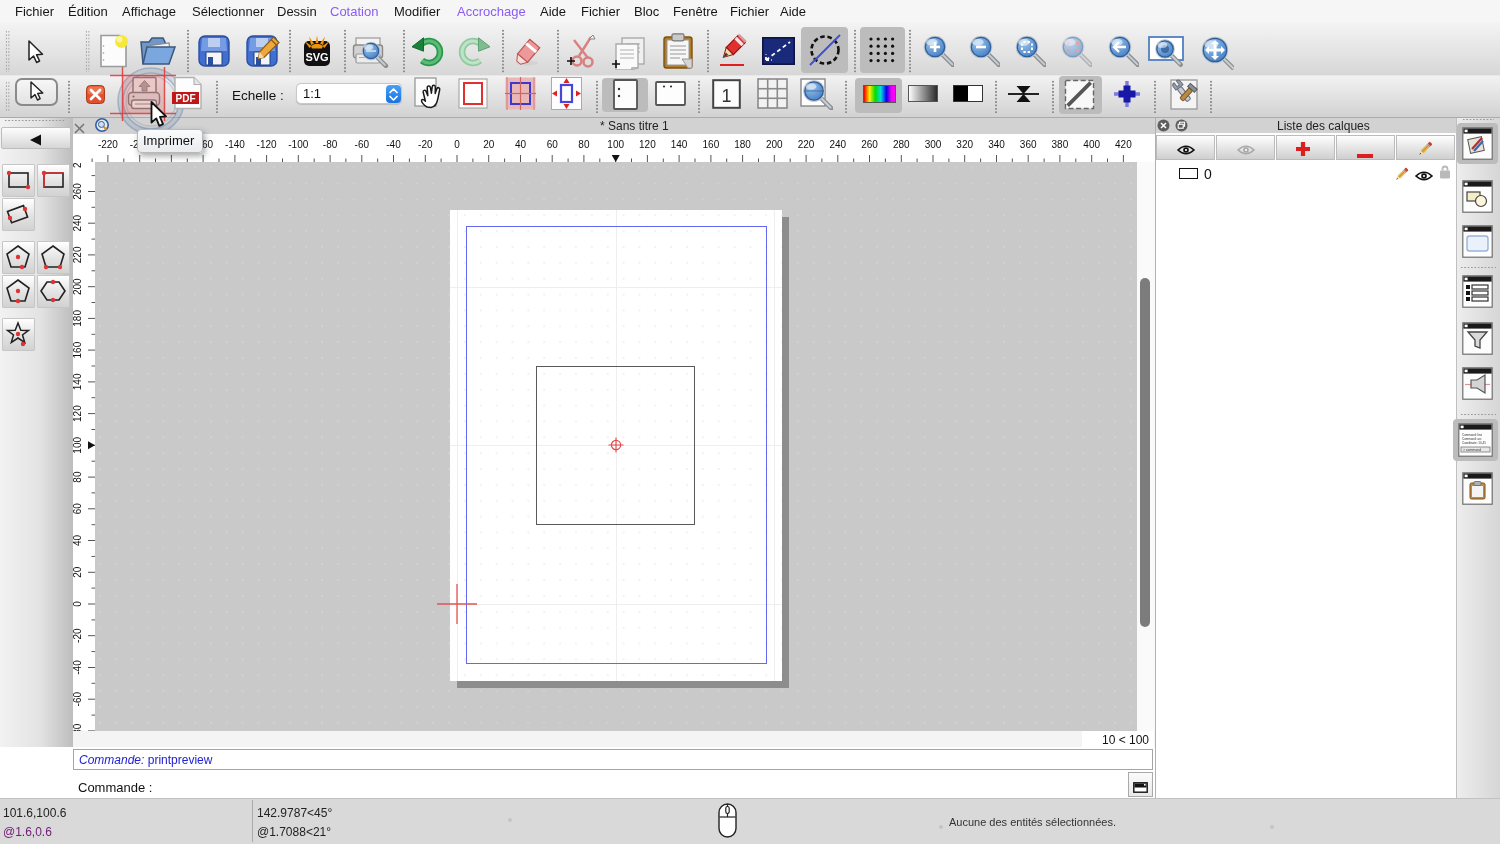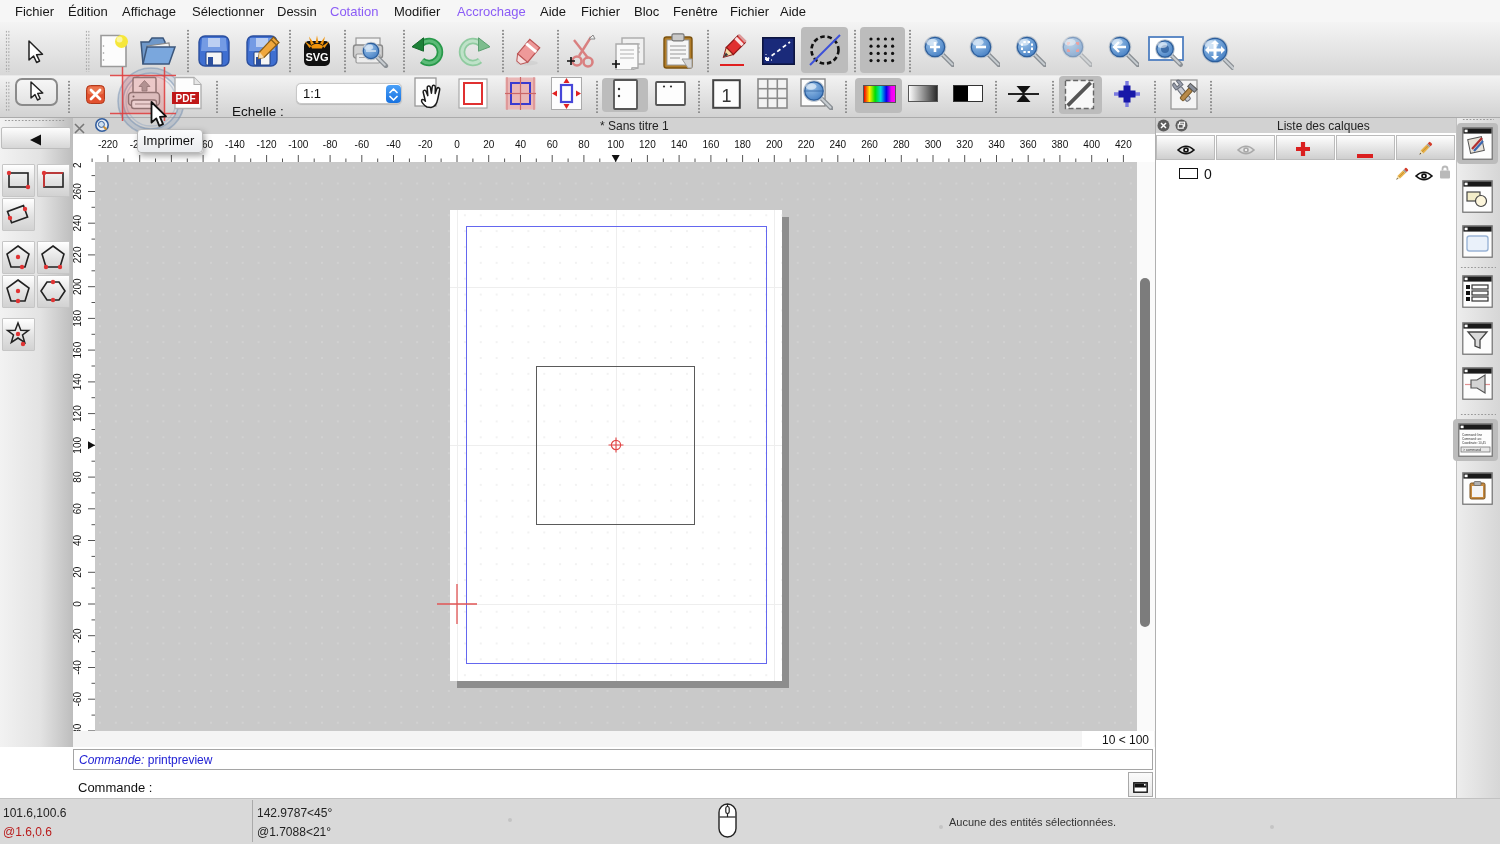--- a/index.html
+++ b/index.html
@@ -227,21 +227,21 @@
 <div class="abs" style="left:79px;top:753px;font-size:12px;color:#2121d4;"><i>Commande:</i> printpreview</div>
 <div class="abs" style="left:78px;top:780px;font-size:13px;color:#111;">Commande :</div>
 <div class="abs" style="left:1128px;top:772px;width:25px;height:25px;background:linear-gradient(#fbfbfb,#e8e8e8);border:1px solid #a9a9a9;"></div>
 <div class="icon" style="left:1133px;top:779px;"><svg width="15" height="11" viewBox="0 0 15 11">
       <rect x="0.8" y="0.8" width="13.4" height="9.4" fill="#fff" stroke="#111" stroke-width="1.4"></rect>
       <rect x="1.5" y="1.5" width="12" height="4" fill="#111"></rect>
       <rect x="11" y="2" width="1.6" height="1.6" fill="#fff"></rect>
     </svg></div>
 <div class="abs" style="left:0;top:798px;width:1500px;height:46px;background:#d9d9d9;border-top:1px solid #c2c2c2;"></div>
 <div class="abs" style="left:3px;top:806px;font-size:12px;color:#222;">101.6,100.6</div>
-<div class="abs" style="left:3px;top:825px;font-size:12px;color:#b91c1c;">@1.6,0.6</div>
+<div class="abs" style="left:3px;top:825px;font-size:12px;color:#701a75;">@1.6,0.6</div>
 <div class="abs" style="left:252px;top:800px;width:1px;height:42px;background:#aaa;"></div>
 <div class="abs" style="left:257px;top:806px;font-size:12px;color:#222;">142.9787&lt;45°</div>
 <div class="abs" style="left:257px;top:825px;font-size:12px;color:#222;">@1.7088&lt;21°</div>
 <div class="abs" style="left:508px;top:818px;width:4px;height:4px;border-radius:2px;background:#c4c4c4;"></div>
 <div class="abs" style="left:939px;top:825px;width:4px;height:4px;border-radius:2px;background:#c4c4c4;"></div>
 <div class="abs" style="left:1270px;top:825px;width:4px;height:4px;border-radius:2px;background:#c4c4c4;"></div>
 <div class="abs" style="left:949px;top:816px;font-size:11px;color:#333;">Aucune des entités sélectionnées.</div>
 <div class="icon" style="left:718px;top:803px;"><svg width="19" height="35" viewBox="0 0 19 35">
       <rect x="1" y="1" width="17" height="33" rx="8.5" fill="#fff" stroke="#222" stroke-width="1.4"></rect>
       <line x1="1.5" y1="14" x2="17.5" y2="14" stroke="#222" stroke-width="1.2"></line>
@@ -789,21 +789,21 @@
     </svg></div>
 <div class="icon" style="left:148px;top:101px;"><svg width="20" height="28" viewBox="0 0 20 28">
       <path d="M3.5 1 L3.5 21.5 L8.3 17.4 L11.3 24.8 L15 23.2 L12 15.9 L18 15.4 Z" fill="#fff" stroke="#111" stroke-width="1.8" stroke-linejoin="round"></path>
     </svg></div>
 <div class="icon" style="left:172px;top:76px;"><svg width="32" height="34" viewBox="0 0 32 34">
       <path d="M3 1.5 L22 1.5 L29 8.5 L29 32.5 L3 32.5 Z" fill="#fdfdfd" stroke="#b0b0b0" stroke-width="1.4"></path>
       <path d="M22 1.5 L22 8.5 L29 8.5" fill="#e6e6e6" stroke="#b0b0b0" stroke-width="1.1"></path>
       <rect x="0" y="16" width="27" height="12" fill="#c01818"></rect>
       <text x="13.5" y="25.6" font-size="10" font-weight="bold" fill="#fff" text-anchor="middle" font-family="Liberation Sans">PDF</text>
     </svg></div>
-<div class="abs" style="left:232px;top:104px;font-size:13.5px;color:#111;">Echelle :</div>
+<div class="abs" style="left:232px;top:88px;font-size:13.5px;color:#111;">Echelle :</div>
 <div class="abs" style="left:296px;top:83px;width:106px;height:21px;background:#fff;border:1px solid #c8c8c8;border-radius:5px;box-shadow:0 0.5px 1px rgba(0,0,0,0.15);"></div>
 <div class="abs" style="left:303px;top:86px;font-size:13px;color:#111;">1:1</div>
 <div class="abs" style="left:386px;top:84.5px;width:15px;height:18px;background:linear-gradient(#4aa0f8,#1872e0);border-radius:4px;"></div>
 <div class="icon" style="left:388px;top:87px;"><svg width="11" height="13" viewBox="0 0 11 13">
       <path d="M2 4.5 L5.5 1 L9 4.5 M2 8.5 L5.5 12 L9 8.5" fill="none" stroke="#fff" stroke-width="1.7" stroke-linejoin="round" stroke-linecap="round"></path>
     </svg></div>
 <div class="icon" style="left:414px;top:77px;"><svg width="33" height="32" viewBox="0 0 33 32">
       <rect x="1" y="1" width="21" height="28" fill="#fcfcfc" stroke="#999" stroke-width="1.3"></rect>
       <g fill="#fff" stroke="#1a1a1a" stroke-width="1.5" stroke-linejoin="round">
         <path d="M13 30 C9.5 28 7 24.5 7.6 23.2 C8.3 21.9 10.2 22.6 11.4 24.2 L9.2 15.3 C8.7 13.3 11.3 12.4 12.1 14.4 L13.8 18.6 L13.2 10.8 C13 8.6 15.9 8.2 16.4 10.4 L17.4 16.2 L18.2 9.8 C18.5 7.6 21.3 7.9 21.3 10.1 L21.2 16.6 L22.8 11.8 C23.5 9.8 26.1 10.6 25.7 12.7 L23.8 21.8 C22.8 27 20.5 30 17 30.4 Z"></path>

